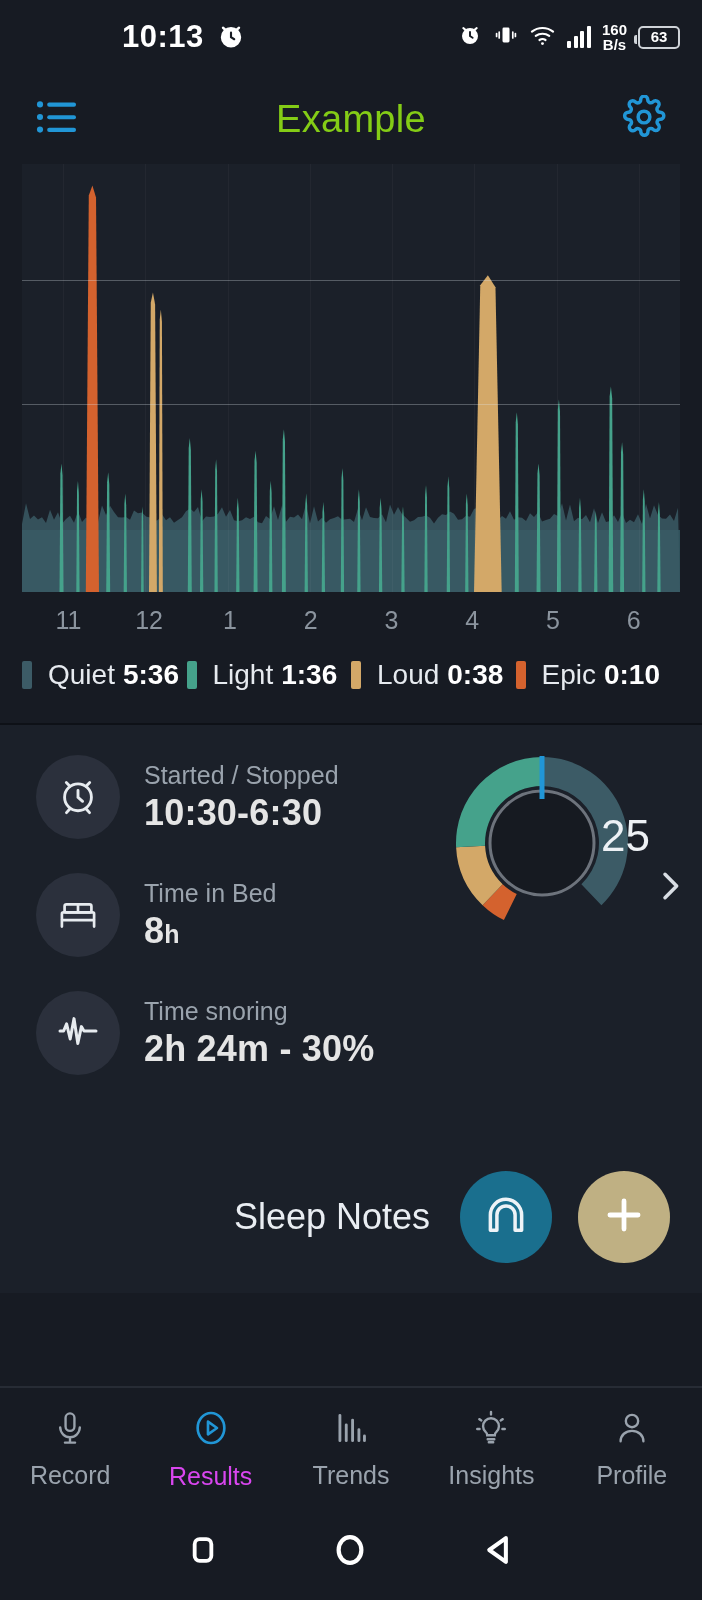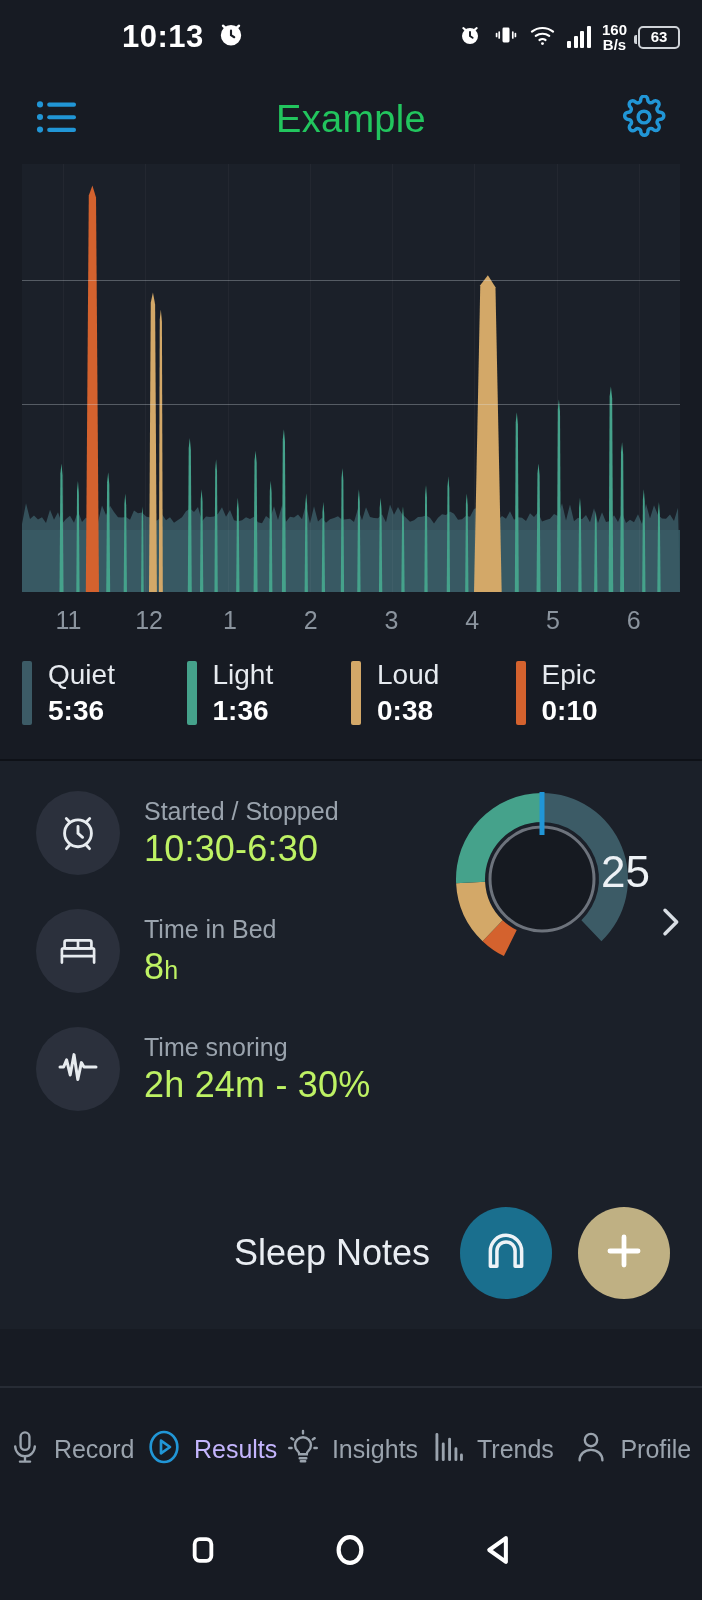--- a/index.html
+++ b/index.html
@@ -9,21 +9,21 @@
     font-family:"Liberation Sans", sans-serif;
     overflow:hidden;
   }
   .phone { position:relative; width:702px; height:1600px; background:#171b23; }
 
   
   .statusbar {
     height:74px; display:flex; align-items:center;
     padding:0 22px; color:#ffffff; background:#171b23;
   }
-  .sb-left { display:flex; align-items:flex-start; gap:12px; margin-left:100px; }
+  .sb-left { display:flex; align-items:flex-end; gap:12px; margin-left:100px; }
   .sb-time { font-size:31px; font-weight:600; letter-spacing:0.5px; }
   .sb-right { margin-left:auto; display:flex; align-items:center; gap:11px; }
   .sb-net { font-size:15px; line-height:1.0; text-align:center; font-weight:600;}
   .sb-net span { display:block; }
   .sb-batt {
     border:2px solid #cfd3d8; border-radius:5px; width:42px; height:23px;
     display:flex; align-items:flex-start; justify-content:center;
     font-size:15px; font-weight:700; color:#ffffff; position:relative;
   }
   .sb-batt:before{
@@ -36,56 +36,56 @@
   .bars i:nth-child(2){height:12px}
   .bars i:nth-child(3){height:17px}
   .bars i:nth-child(4){height:22px}
 
   
   .appbar {
     height:90px; display:flex; align-items:center;
     padding:0 28px; background:#171b23;
   }
   .appbar-title {
-    flex:1; text-align:center; color:#22c55e;
+    flex:1; text-align:center; color:#84cc16;
     font-size:38px; font-weight:400; letter-spacing:0.3px;
   }
   .icon-btn { width:60px; height:60px; display:flex; align-items:center; justify-content:center; }
 
   
   .chart-card { background:#171b23; padding:0 22px 0 22px; }
   .chart-wrap { position:relative; width:658px; height:428px; background:#1b2029; overflow:hidden; }
   .gridline { position:absolute; left:0; right:0; height:1px; background:rgba(225,232,240,0.30); }
   .vgrid { position:absolute; top:0; bottom:0; width:1px; background:rgba(255,255,255,0.035); }
   .quietband { position:absolute; left:0; right:0; bottom:0; height:62px; background:#30525c; }
   .chart-svg { position:absolute; inset:0; }
 
   .xaxis { display:flex; padding:14px 22px 0 22px;gap:32px; }
   .xaxis div { flex:1; text-align:center; color:#8b949e; font-size:25px; }
 
   
   .legend { display:flex; padding:26px 22px 34px 22px; gap:0; }
   .leg { flex:1; display:flex; gap:16px; align-items:stretch; }
   .leg-sw { width:10px; border-radius:2px; flex:none; }
-  .leg-txt { display:flex; flex-direction:column; gap:8px; }
+  .leg-txt { display:flex; flex-direction:row; gap:8px; }
   .leg-name { color:#e6eaef; font-size:28px; font-weight:400; line-height:1; }
   .leg-val { color:#ffffff; font-size:28px; font-weight:700; line-height:1; }
 
   .divider { height:2px; background:#0e1117; }
 
   
   .stats { position:relative; background:#1b2029; padding:30px 0 0 0; height:568px; }
   .stat-row { display:flex; align-items:center; gap:24px; padding:0 0 0 36px; margin-bottom:34px; }
   .stat-badge {
     width:84px; height:84px; border-radius:50%; background:#2b303c;
     display:flex; align-items:center; justify-content:center; flex:none;
   }
   .stat-txt { display:flex; flex-direction:column; gap:2px; }
   .stat-label { color:#9aa3ad; font-size:25px; }
-  .stat-value { color:#bef264; font-size:36px; font-weight:400; letter-spacing:0.2px; }
+  .stat-value { color:#e5e5e5; font-size:36px; font-weight:700; letter-spacing:0.2px; }
   .stat-value .u { font-size:25px; }
 
   .gauge-holder { position:absolute; right:52px; top:18px; width:216px; height:190px; }
   .gauge-num {
     position:absolute; left:0; right:0; top:68px; text-align:right;
     color:#edf1f5; font-size:44px; font-weight:400;
   }
   .chev { position:absolute; right:12px; top:136px; }
 
   .notes-row {
@@ -95,25 +95,25 @@
   }
   .notes-label { color:#e9edf2; font-size:36px; margin-right:4px; }
   .fab { width:92px; height:92px; border-radius:50%; display:flex; align-items:center; justify-content:center; flex:none; }
 
   
   .botnav {
     position:absolute; left:0; right:0; bottom:96px; height:118px;
     background:#171b23; display:flex; border-top:2px solid #272c35;
   }
   .nav-item {
-    flex:1; display:flex; flex-direction:row; align-items:center;
+    flex:1; display:flex; flex-direction:column; align-items:center;
     justify-content:center; gap:10px; padding-top:6px;
   }
   .nav-label { font-size:25px; color:#9aa3ad; }
-  .nav-item.active .nav-label { color:#c4b5fd; }
+  .nav-item.active .nav-label { color:#d946ef; }
 
   .sysnav {
     position:absolute; left:0; right:0; bottom:0; height:96px;
     background:#171b23; display:flex; align-items:center; justify-content:space-around;
     padding:0 130px;
   }
 </style>
 </head>
 <body>
 
@@ -397,36 +397,36 @@
         <svg width="40" height="40" viewBox="0 0 24 24" fill="none" stroke="#2196d6" stroke-width="1.6">
           <ellipse cx="12" cy="12" rx="8" ry="9"></ellipse>
           <path d="M10.2 8.2l5.4 3.8-5.4 3.8z" stroke-linejoin="round"></path>
         </svg>
       </span>
       <span class="nav-label">Results</span>
     </div>
 
     <div class="nav-item">
       <span>
+        <svg width="38" height="38" viewBox="0 0 24 24" stroke="#9aa3ad" stroke-width="1.8" stroke-linecap="round">
+          <path d="M5 4v16M9 10v10M13 7v13M17 13v7M20.5 17v3"></path>
+        </svg>
+      </span>
+      <span class="nav-label">Trends</span>
+    </div>
+
+    <div class="nav-item">
+      <span>
         <svg width="38" height="38" viewBox="0 0 24 24" fill="none" stroke="#9aa3ad" stroke-width="1.5" stroke-linecap="round">
           <path d="M8.6 14.5a5 5 0 1 1 6.8 0c-.7.6-1 1.3-1 2.1H9.6c0-.8-.3-1.5-1-2.1z"></path>
           <path d="M9.9 19.1h4.2M10.6 21h2.8"></path>
           <path d="M12 1.8v1.6M4.6 6.4l1.3.8M19.4 6.4l-1.3.8M3.3 12.6h1.5M19.2 12.6h1.5"></path>
         </svg>
       </span>
       <span class="nav-label">Insights</span>
-    </div>
-
-    <div class="nav-item">
-      <span>
-        <svg width="38" height="38" viewBox="0 0 24 24" stroke="#9aa3ad" stroke-width="1.8" stroke-linecap="round">
-          <path d="M5 4v16M9 10v10M13 7v13M17 13v7M20.5 17v3"></path>
-        </svg>
-      </span>
-      <span class="nav-label">Trends</span>
     </div>
 
     <div class="nav-item">
       <span>
         <svg width="38" height="38" viewBox="0 0 24 24" fill="none" stroke="#9aa3ad" stroke-width="1.5" stroke-linecap="round">
           <circle cx="12" cy="7.6" r="3.9"></circle>
           <path d="M4.8 20.4c0-3.9 3.2-6.6 7.2-6.6s7.2 2.7 7.2 6.6"></path>
         </svg>
       </span>
       <span class="nav-label">Profile</span>

